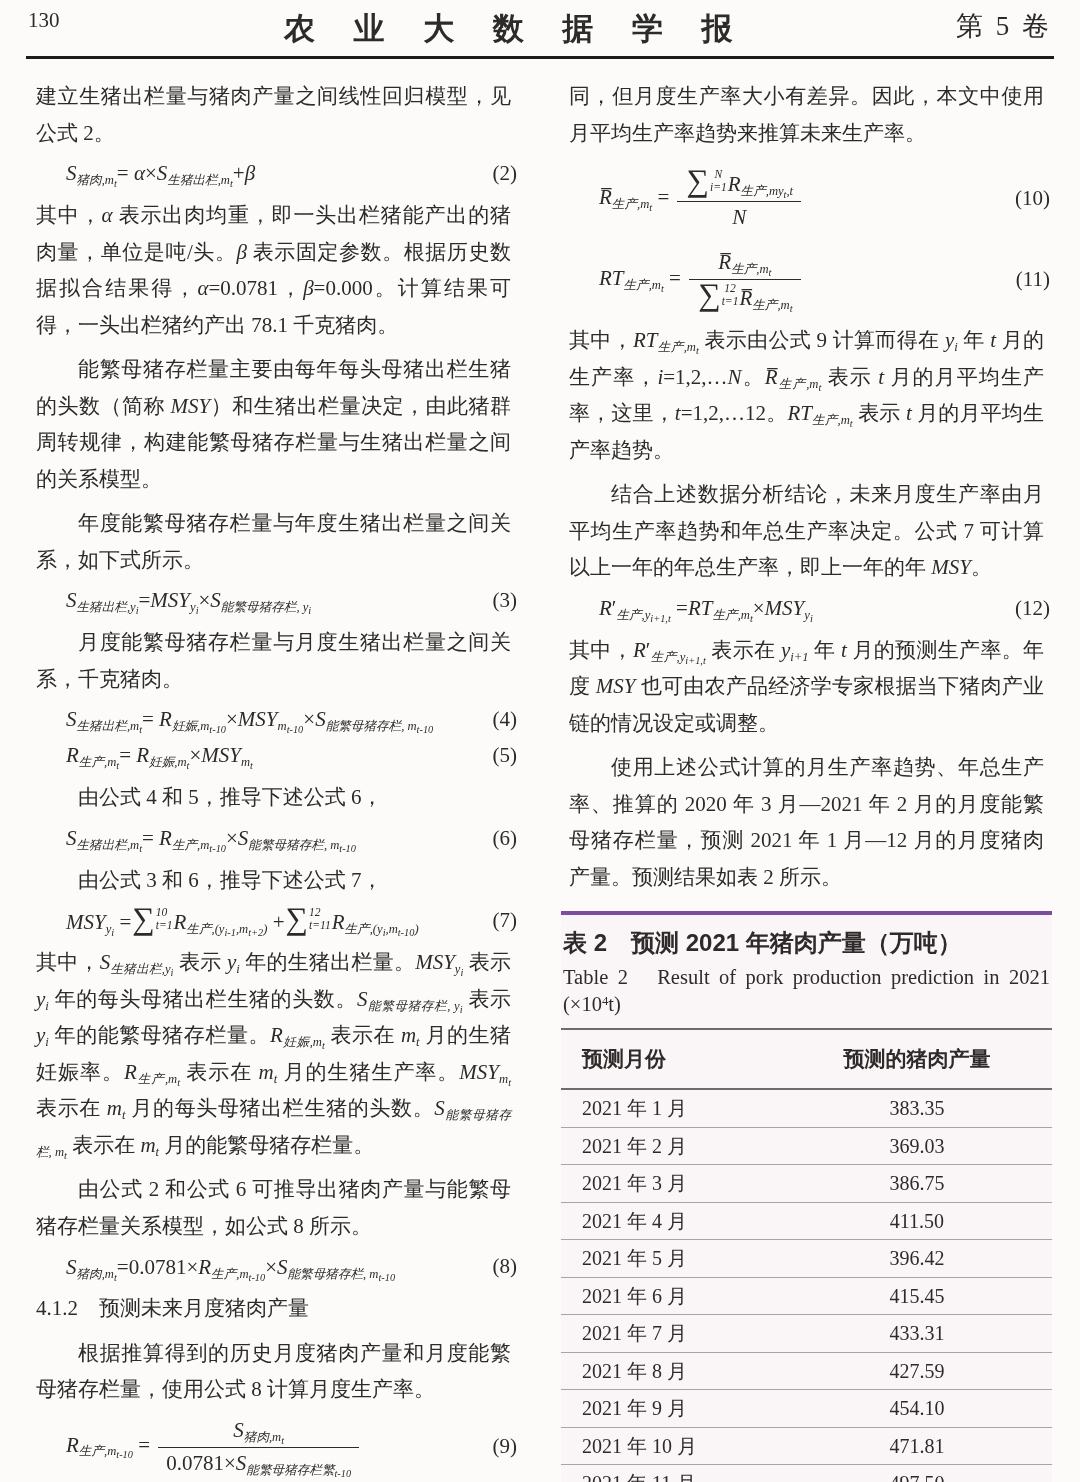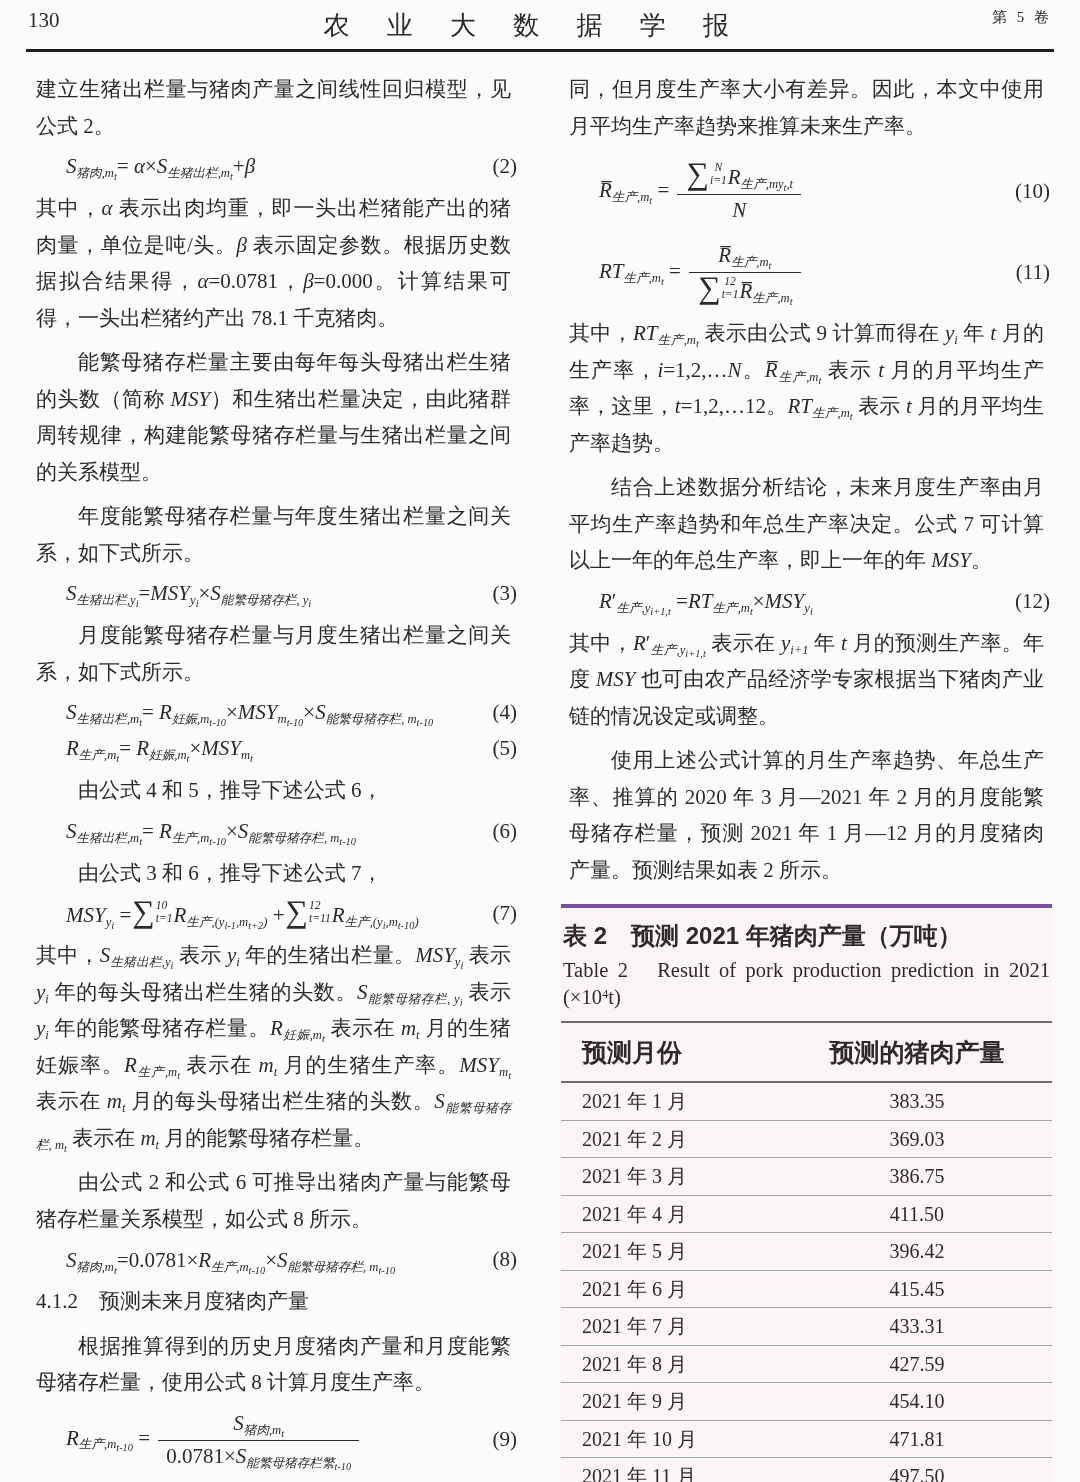--- a/index.html
+++ b/index.html
@@ -1,23 +1,23 @@
 <!DOCTYPE html>
 <html><head>
 <meta charset="utf-8">
 <style>
   html,body{margin:0;padding:0;background:#e8e8e8;}
   .page{position:relative;width:1080px;height:1482px;margin:0 auto;background:#fcfbfa;
         overflow:hidden;color:#2d2b2a;font-family:"Liberation Serif","DejaVu Serif",serif;}
   
   .phead{display:flex;justify-content:space-between;align-items:flex-start;padding:8px 28px 4px 28px;}
   .pnum{font-size:21px;}
-  .jtitle{font-family:"Liberation Sans","DejaVu Sans",sans-serif;font-weight:400;font-size:26px;
+  .jtitle{font-family:"Liberation Sans","DejaVu Sans",sans-serif;font-weight:700;font-size:31px;
           letter-spacing:15px;transform:translateX(8px);}
-  .vol{font-size:15px;letter-spacing:3px;}
+  .vol{font-size:27px;letter-spacing:3px;}
   .hrule{height:3px;background:#1d1c1c;margin:2px 26px 0 26px;}
   
   .cols{display:flex;gap:42px;padding:11px 28px 0 28px;}
   .col{width:491px;font-size:21px;line-height:36.5px;text-align:justify;}
   .col p{margin:8px;}
   p.ind{text-indent:2em;}
   .h3{margin:2px 0;}
   
   .formula{position:relative;margin:6px 0;padding-left:38px;padding-right:58px;
            line-height:1.3;font-size:21px;min-height:30px;display:flex;align-items:center;}
@@ -35,21 +35,21 @@
   .sl{display:inline-flex;flex-direction:column;font-size:0.55em;line-height:1.15;margin-left:1px;font-style:italic;}
   .sl .u{display:block;}
   .sl .l{display:block;}
   
   .tablewrap{margin-top:16px;background:#faf5f6;}
   .pbar{height:4px;background:#7b4f9e;}
   .cap-zh{font-family:"Liberation Sans","DejaVu Sans",sans-serif;font-weight:700;font-size:24px;
           padding:12px 2px 3px 2px;line-height:1.3;}
   .cap-en{font-size:20.5px;padding:3px 2px 10px 2px;line-height:1.3;}
   .t2{width:100%;border-collapse:collapse;font-size:20px;}
-  .t2 thead th{font-family:"Liberation Sans","DejaVu Sans",sans-serif;font-weight:700;font-size:25px;
+  .t2 thead th{font-family:"Liberation Sans","DejaVu Sans",sans-serif;font-weight:700;font-size:21px;
                border-top:2px solid #6f6a6d;border-bottom:2px solid #6f6a6d;padding:11px 0;}
   .t2 th.c1{text-align:left;padding-left:21px;width:45%;}
   .t2 th.c2{text-align:center;}
   .t2 td{border-bottom:1px solid #aaa2a7;height:36px;padding:0;}
   .t2 td.m{text-align:left;padding-left:21px;}
   .t2 td.v{text-align:center;}
   .t2 tr:last-child td{border-bottom:none;}
 </style>
 </head>
 <body>
@@ -70,21 +70,21 @@
           <span class="f-body"><i>S</i><sub>猪肉,m<sub class="n2">t</sub></sub>= <i>α</i>×<i>S</i><sub>生猪出栏,m<sub class="n2">t</sub></sub>+<i>β</i></span>
           <span class="f-num">(2)</span>
         </div>
       <p>其中，<i>α</i> 表示出肉均重，即一头出栏猪能产出的猪肉量，单位是吨/头。<i>β</i> 表示固定参数。根据历史数据拟合结果得，<i>α</i>=0.0781，<i>β</i>=0.000。计算结果可得，一头出栏猪约产出 78.1 千克猪肉。</p>
       <p class="ind">能繁母猪存栏量主要由每年每头母猪出栏生猪的头数（简称 <i>MSY</i>）和生猪出栏量决定，由此猪群周转规律，构建能繁母猪存栏量与生猪出栏量之间的关系模型。</p>
       <p class="ind">年度能繁母猪存栏量与年度生猪出栏量之间关系，如下式所示。</p>
       <div class="formula">
           <span class="f-body"><i>S</i><sub>生猪出栏,y<sub class="n2">i</sub></sub>=<i>MSY</i><sub>y<sub class="n2">i</sub></sub>×<i>S</i><sub>能繁母猪存栏, y<sub class="n2">i</sub></sub></span>
           <span class="f-num">(3)</span>
         </div>
-      <p class="ind">月度能繁母猪存栏量与月度生猪出栏量之间关系，如下式所示。</p>
+      <p class="ind">月度能繁母猪存栏量与月度生猪出栏量之间关系，千克猪肉。</p>
       <div class="formula">
           <span class="f-body"><i>S</i><sub>生猪出栏,m<sub class="n2">t</sub></sub>= <i>R</i><sub>妊娠,m<sub class="n2">t-10</sub></sub>×<i>MSY</i><sub>m<sub class="n2">t-10</sub></sub>×<i>S</i><sub>能繁母猪存栏, m<sub class="n2">t-10</sub></sub></span>
           <span class="f-num">(4)</span>
         </div>
       <div class="formula">
           <span class="f-body"><i>R</i><sub>生产,m<sub class="n2">t</sub></sub>= <i>R</i><sub>妊娠,m<sub class="n2">t</sub></sub>×<i>MSY</i><sub>m<sub class="n2">t</sub></sub></span>
           <span class="f-num">(5)</span>
         </div>
       <p class="ind">由公式 4 和 5，推导下述公式 6，</p>
       <div class="formula">

